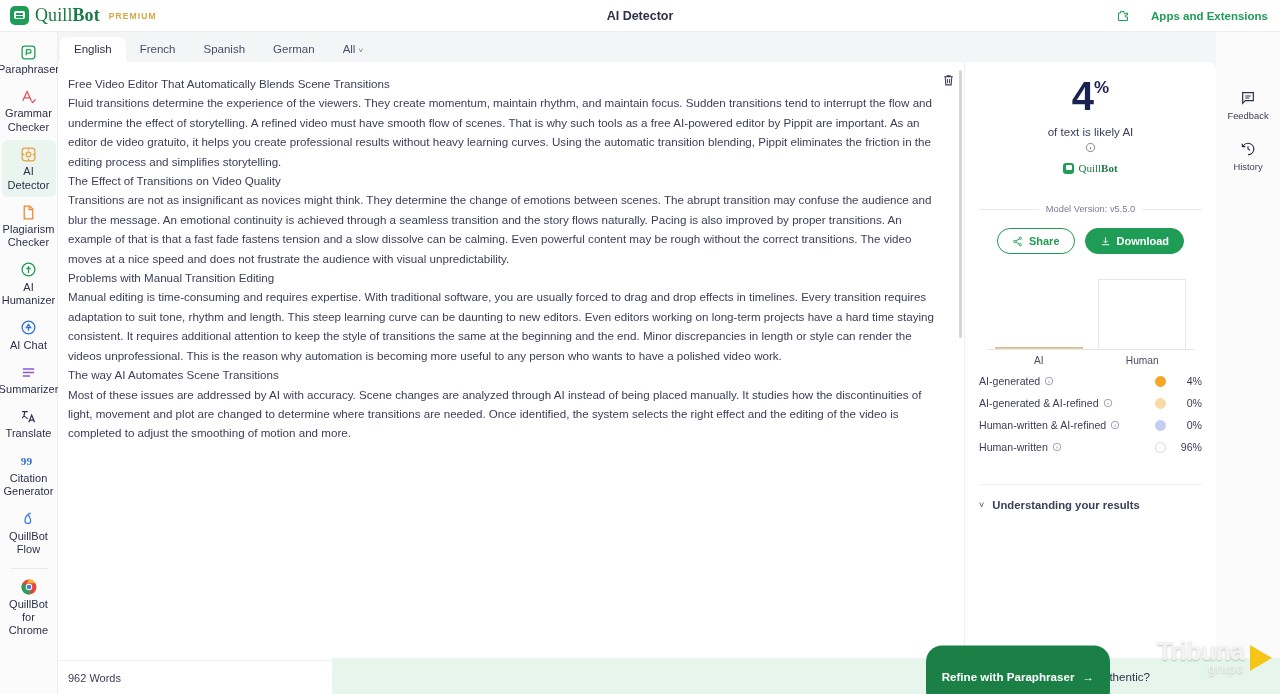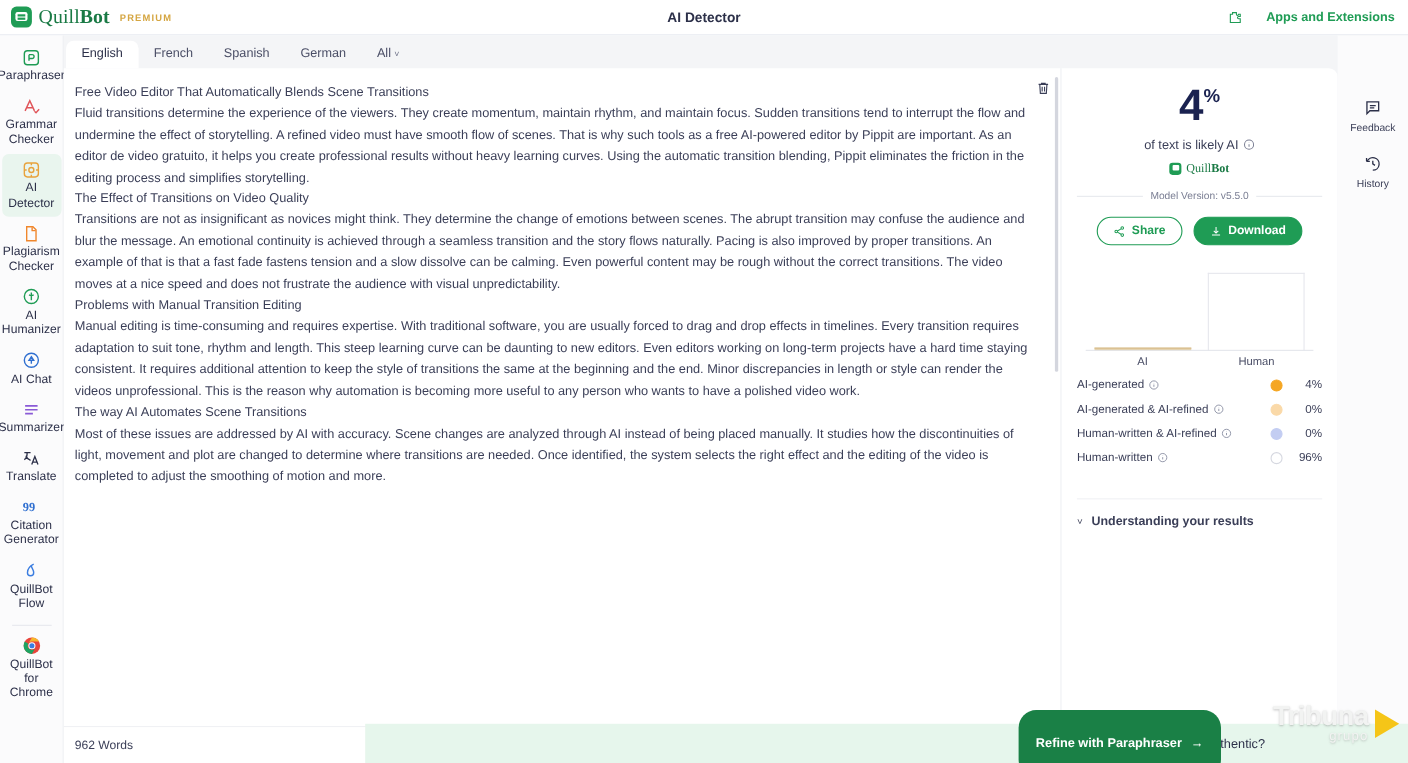--- a/index.html
+++ b/index.html
@@ -135,32 +135,32 @@
     padding: 10px 14px 0; display: flex; flex-direction: column;
   }
   .score { text-align: center; padding-top: 4px; }
   .score-num {
     font-size: 40px; font-weight: 700; color: #1a2250; line-height: 1;
     display: inline-block;
   }
   .score-pct { font-size: 17px; font-weight: 600; color: #1a2250; vertical-align: top; position: relative; top: 2px; }
   .score-sub {
     margin-top: 9px; font-size: 11.6px; color: #3a3e57;
-    display: flex; align-items: center; justify-content: center; gap: 4px;
+    display: flex; align-items: center; justify-content: center; gap: 4px; flex-direction: column;
   }
   .qb-badge {
     margin-top: 9px; display: flex; align-items: center; justify-content: center; gap: 4px;
   }
   .qb-mark { width: 11px; height: 11px; border-radius: 3px; background: #1f9c55; position: relative; }
   .qb-mark::before { content:""; position:absolute; left:2.4px; top:2.6px; width:6.2px; height:4.6px; background:#fff; border-radius:1px; }
   .qb-text { font-size: 11px; color: #1a7a45; font-family: "Liberation Serif", serif; }
   .qb-text b { font-weight: 700; }
 
   .model-row {
-    margin-top: 14px; display: flex; align-items: center; gap: 7px; justify-content: flex-end;
+    margin-top: 30px; display: flex; align-items: center; gap: 7px; justify-content: flex-end;
   }
   .model-line { flex: 1; height: 1px; background: #e7e9ee; }
   .model-text { font-size: 9.3px; color: #7a7e93; white-space: nowrap; }
 
   .btn-row { margin-top: 14px; display: flex; justify-content: center; gap: 10px; }
   .btn {
     display: flex; align-items: center; gap: 6px; cursor: pointer;
     font-size: 11px; font-weight: 600; border-radius: 16px; padding: 6px 14px;
   }
   .btn-share { border: 1px solid #1f9c55; color: #1f9c55; background: #fff; }

